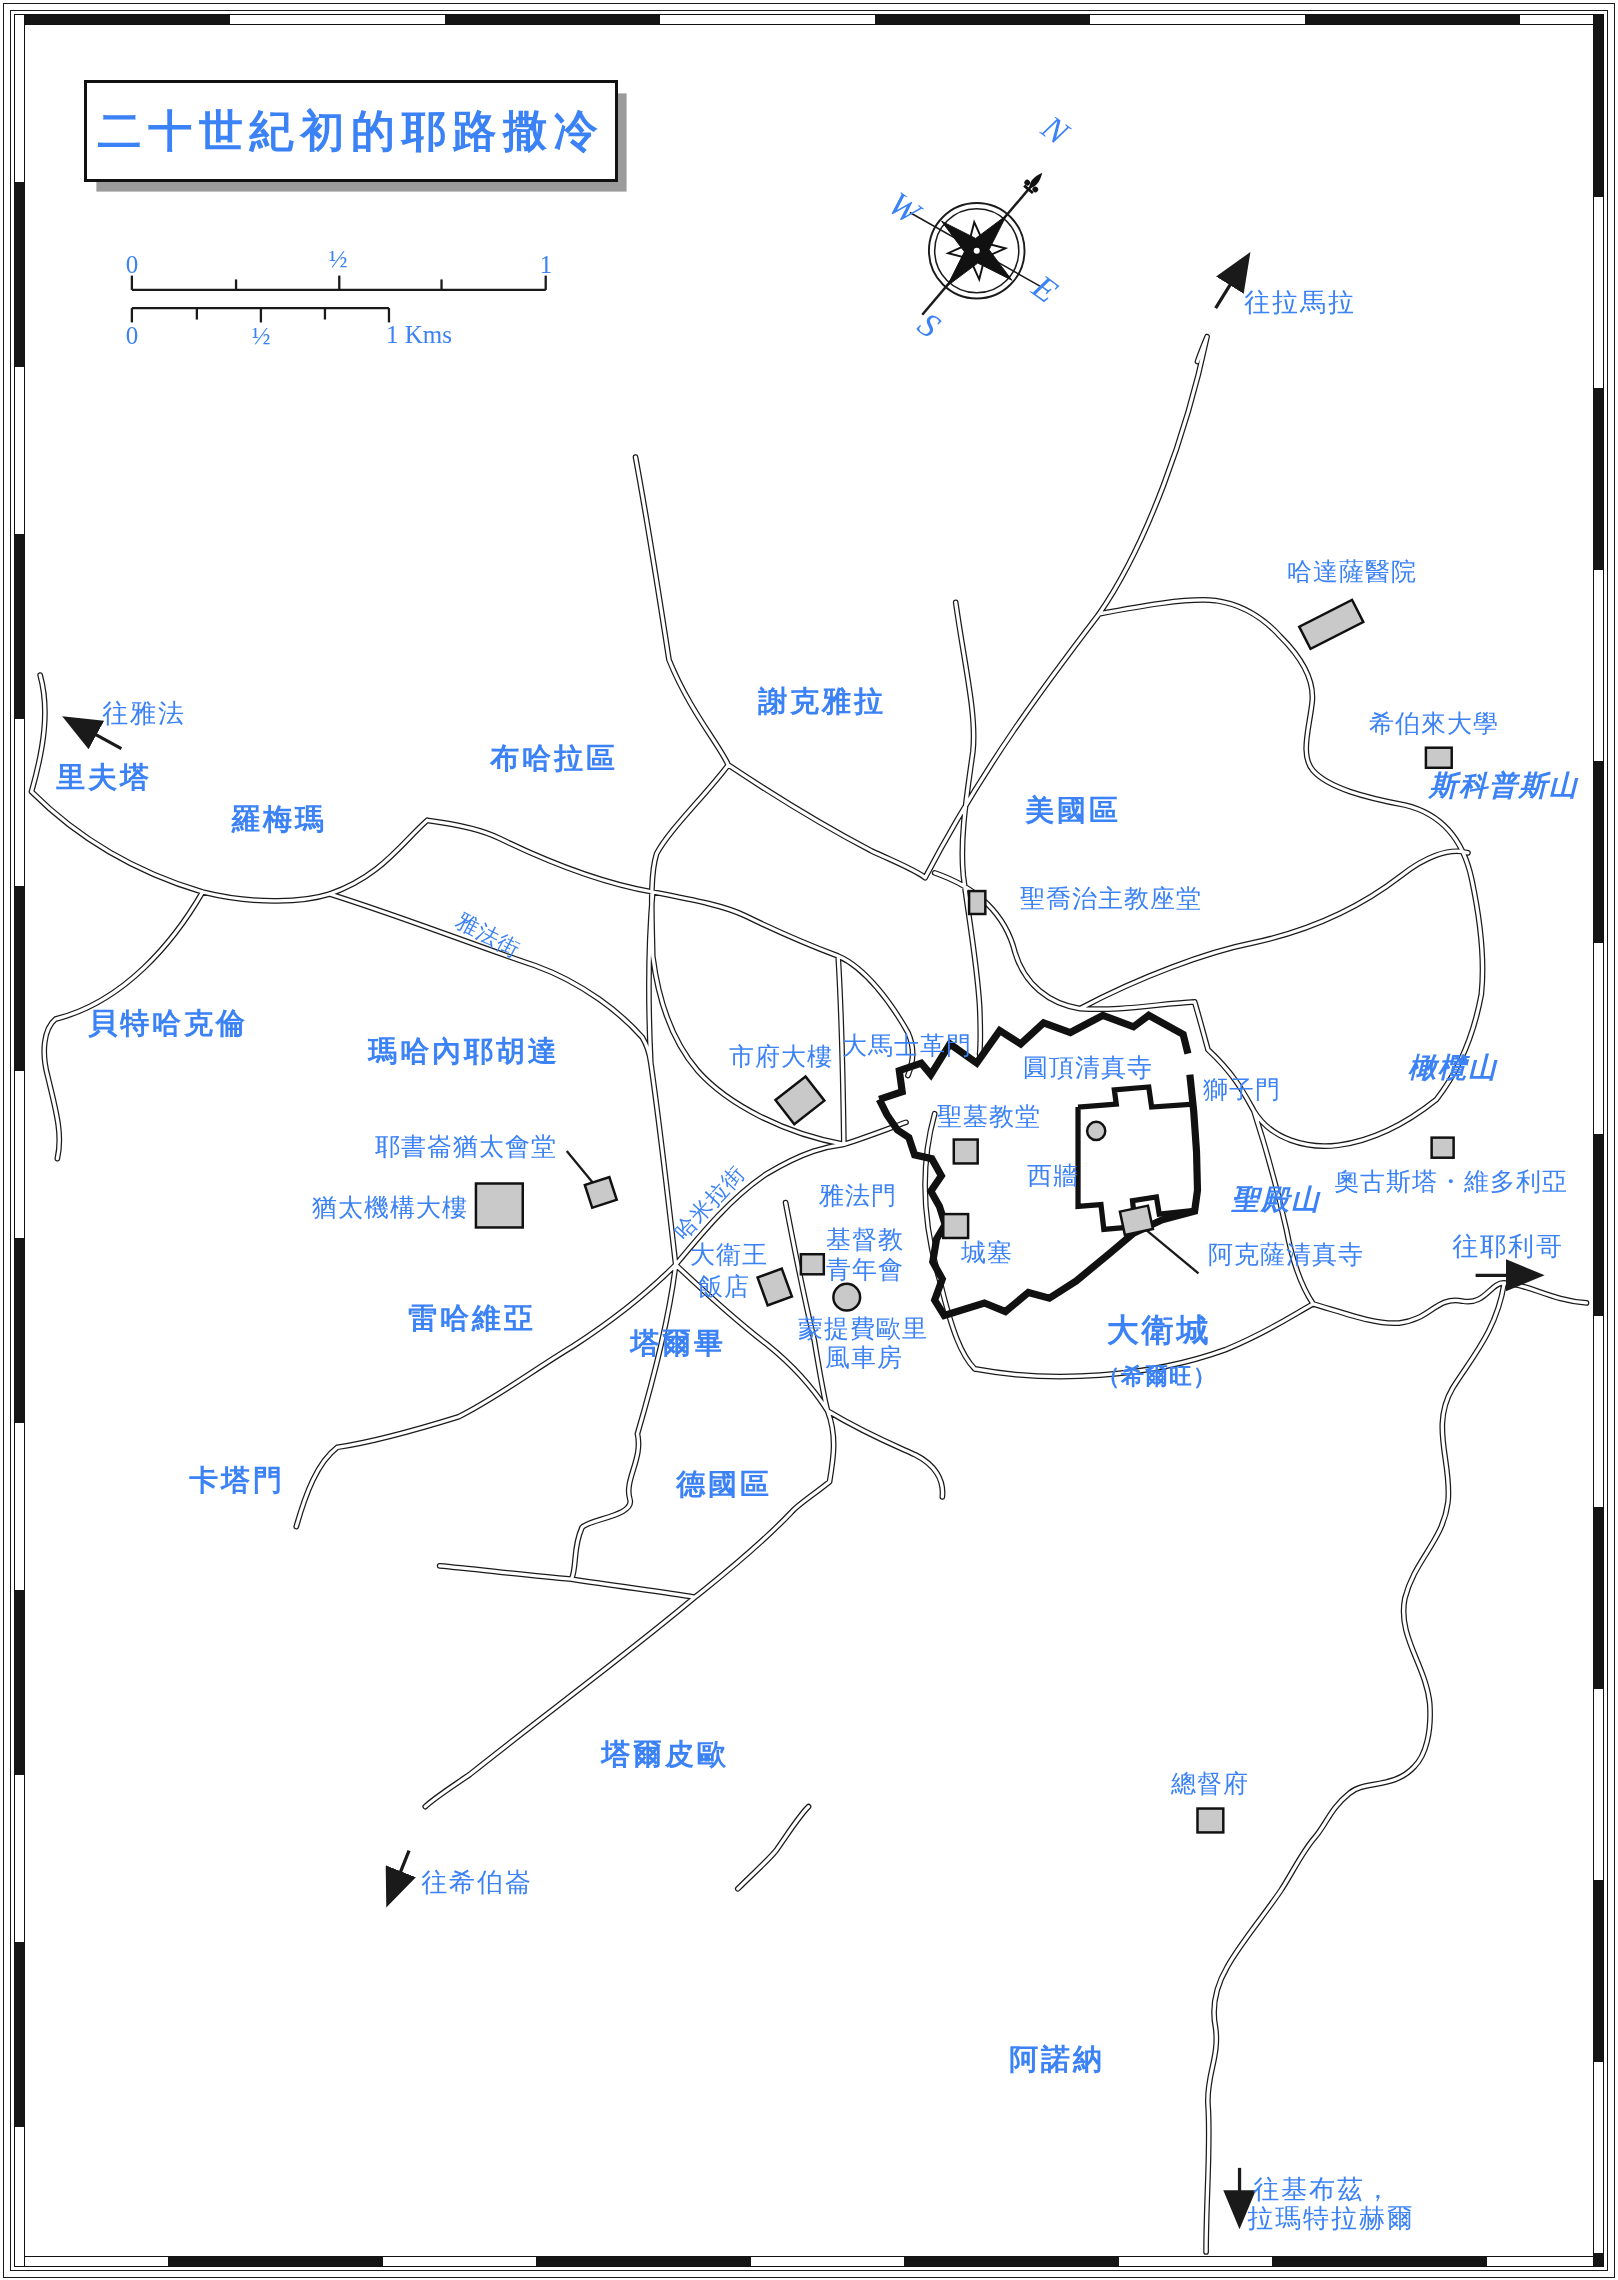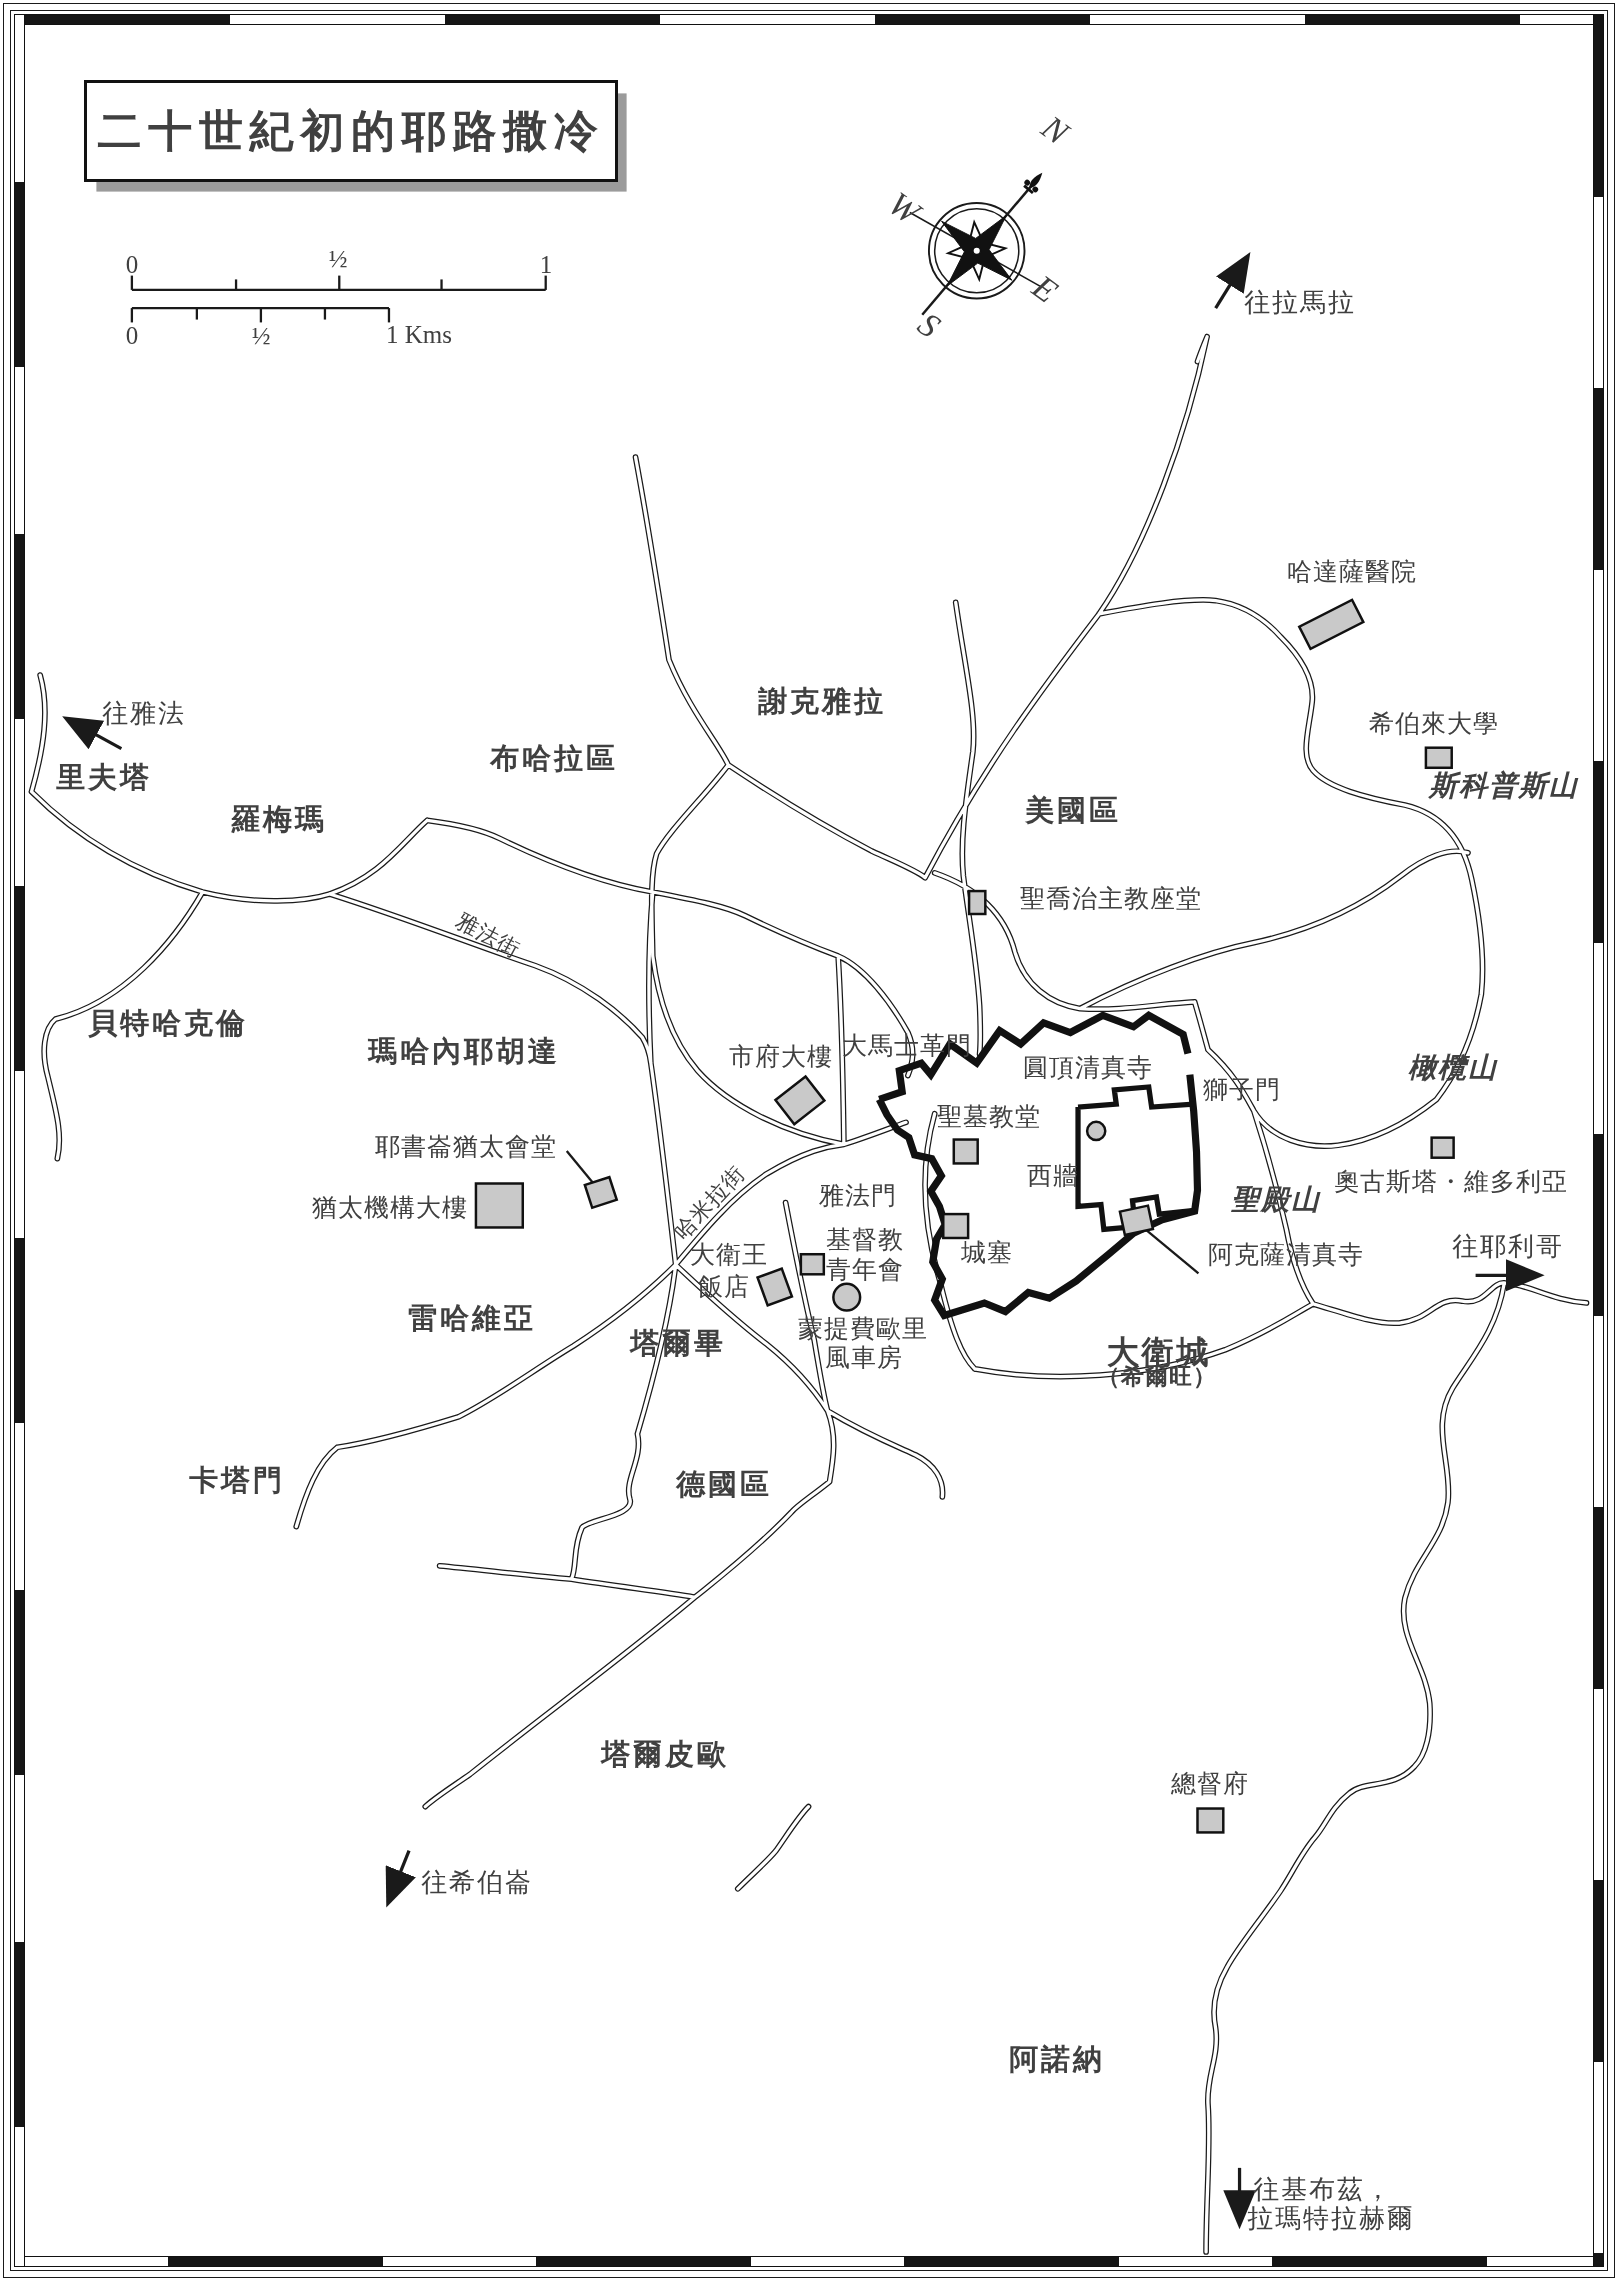--- a/index.html
+++ b/index.html
@@ -1,32 +1,32 @@
 <!DOCTYPE html>
 <html><head>
 <meta charset="utf-8">
 <style>
   html,body{margin:0;padding:0;background:#e8e8e4;}
   .page{position:relative;width:1618px;height:2281px;background:#fff;overflow:hidden;
-        font-family:"Liberation Serif",serif;color:#404040;}
+        font-family:"Liberation Serif",serif;color:#3b82f6;}
   .frame-a{position:absolute;inset:2.9px;border:1.9px solid #1a1a1a;pointer-events:none;}
   .frame-b{position:absolute;inset:9.6px;border:1px solid #1a1a1a;pointer-events:none;}
   .neat{position:absolute;border:1px solid #111;pointer-events:none;}
   .neat.top{left:14.3px;right:14.3px;top:14.3px;height:8.6px;
     background:repeating-linear-gradient(90deg,#151515 0 215px,#fff 215px 430px);}
   .neat.bottom{left:14.3px;right:14.3px;bottom:14.3px;height:8.6px;
     background:repeating-linear-gradient(90deg,#fff 0 153px,#151515 153px 368px);}
   .neat.left{top:14.3px;bottom:14.3px;left:14.3px;width:8.6px;
     background:repeating-linear-gradient(180deg,#fff 0 167px,#151515 167px 352px);}
   .neat.right{top:14.3px;bottom:14.3px;right:14.3px;width:8.6px;
     background:repeating-linear-gradient(180deg,#151515 0 182px,#fff 182px 373px);}
   svg.map{position:absolute;left:0;top:0;}
   .lbl{position:absolute;transform:translate(-50%,-50%);white-space:nowrap;line-height:1.04;}
   .d{font-family:Liberation Mono, monospace;font-weight:700;font-size:29px;letter-spacing:2.9px;}
-  .d.big{font-size:32px;margin-top:22px;}
+  .d.big{font-size:32px;}
   .d.sub{font-size:23px;letter-spacing:1px;margin-top:16px;}
   .s{font-size:25px;letter-spacing:1px;}
   .mtn{font-size:28px;font-weight:700;font-style:italic;letter-spacing:1.9px;}
   .rd{font-size:22px;letter-spacing:1px;}
   .dir{font-size:26px;letter-spacing:1.9px;}
   .scl{font-size:25px;}
   .cl{font-size:34px;font-style:italic;font-family:"Liberation Serif",serif;}
   .title-box{position:absolute;left:84px;top:80px;width:528px;height:96px;
     background:#fff;border:3.8px solid #111;box-shadow:10.5px 11.5px 0 -1.9px #9b9b9b;
     display:flex;align-items:center;justify-content:center;}

